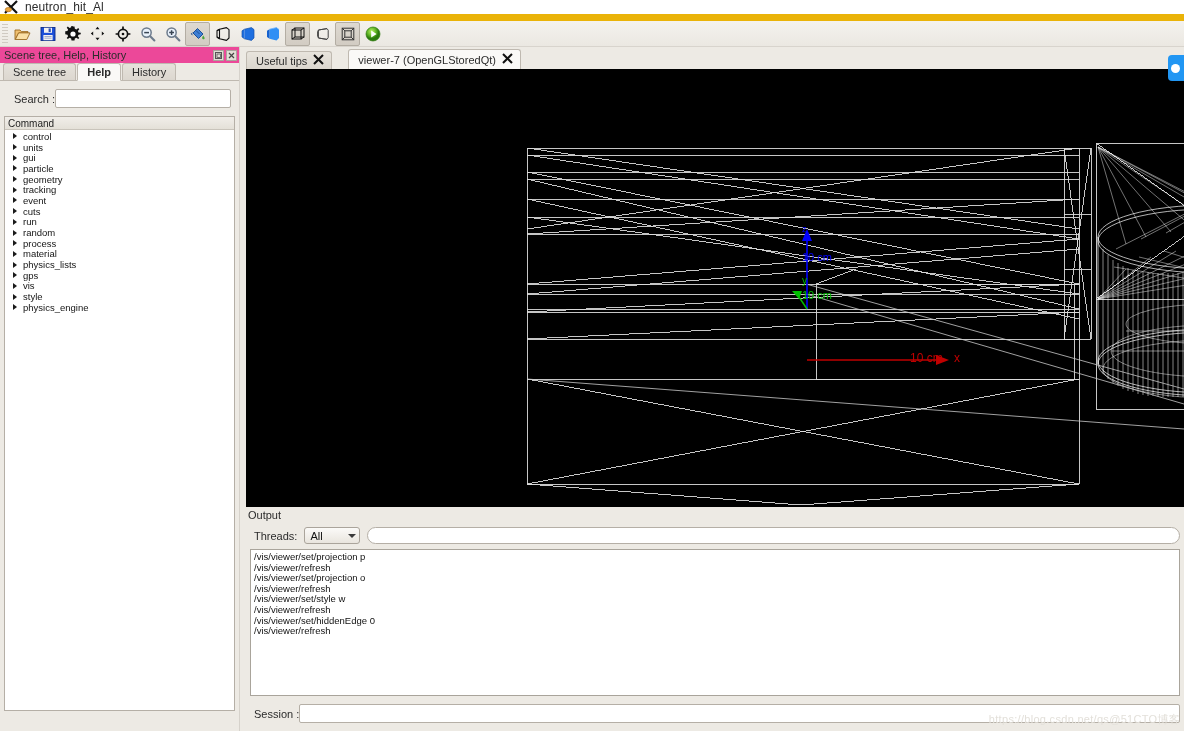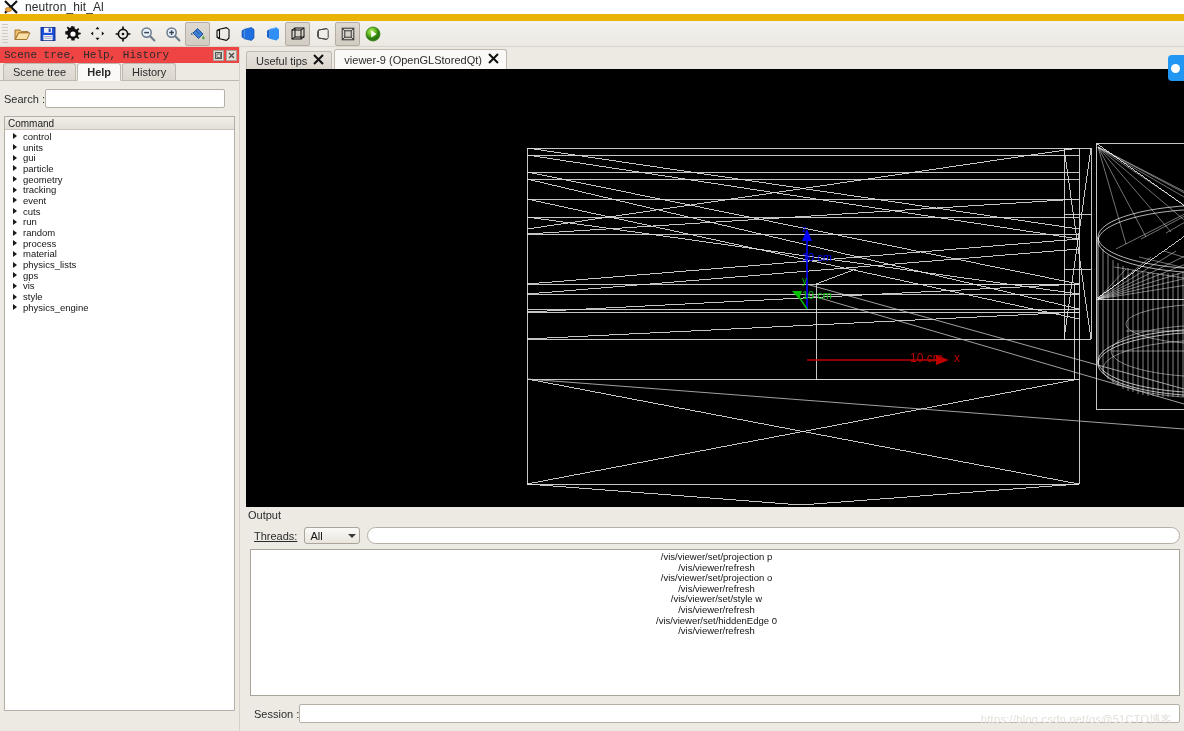--- a/index.html
+++ b/index.html
@@ -80,22 +80,21 @@
     flex-direction: column;
     border-right: 1px solid #d6d2cb;
   }
   #dock-title {
     height: 16px;
     display: flex;
     align-items: center;
     padding: 0 2px 0 4px;
     font-size: 11px;
     color: #2b2b2b;
-    background: #ef4444;
-    font-family: Liberation Mono, monospace;
+    background: #ec4899;
   }
   #dock-title .spacer { flex: 1 1 auto; }
   .dock-btn {
     width: 11px; height: 11px;
     border: 1px solid #a9a49b;
     background: #e2ded6;
     margin-left: 2px;
     display: flex; align-items: center; justify-content: center;
     font-size: 7px; line-height: 1; color: #4a4a4a;
   }
@@ -131,21 +130,21 @@
     flex: 1 1 auto;
     background: #edeae4;
     padding: 0;
     display: flex;
     flex-direction: column;
     border-right: 0;
   }
   #search-row {
     display: flex;
     align-items: center;
-    padding: 8px 8px 8px 4px;
+    padding: 8px 8px 8px 14px;
   }
   #search-row .lbl { font-size: 11px; color: #2b2b2b; }
   #search-input {
     flex: 1 1 auto;
     height: 19px;
     background: #ffffff;
     border: 1px solid #b5afa6;
     border-radius: 2px;
     font-size: 11px;
     padding: 0 4px;
@@ -215,21 +214,21 @@
     display: flex;
     align-items: center;
     gap: 6px;
     font-size: 11px;
     border: 1px solid #bfb9b0;
     border-bottom: none;
     border-top-left-radius: 3px;
     border-top-right-radius: 3px;
     background: linear-gradient(to bottom,#e8e4dd,#dbd6ce);
     color: #2b2b2b;
-    margin-right: 2px;
+    margin-right: 16px;
   }
   .vtab.active {
     background: #faf9f7;
     height: 20px;
   }
   .vtab .x {
     font-family: "DejaVu Sans", sans-serif;
     font-size: 12px;
     font-weight: bold;
     color: #1a1a1a;
@@ -259,21 +258,21 @@
     display: flex; align-items: center;
     font-size: 11px; color: #2b2b2b;
     padding-left: 2px;
   }
   #threads-row {
     display: flex;
     align-items: center;
     gap: 7px;
     padding: 4px 0 5px 8px;
   }
-  #threads-row .lbl { font-size: 11px; color: #2b2b2b; text-decoration: underline; }
+  #threads-row .lbl { font-size: 11px; color: #2b2b2b; }
   .combo {
     width: 56px; height: 17px;
     background: linear-gradient(to bottom,#fbfaf8,#e9e5de);
     border: 1px solid #aaa49b;
     border-radius: 3px;
     display: flex;
     align-items: center;
     padding: 0 3px 0 5px;
     font-size: 11px;
     color: #111;
@@ -297,21 +296,20 @@
     margin-right: 4px;
   }
   #outlist {
     flex: 1 1 auto;
     background: #ffffff;
     border: 1px solid #a9a49b;
     margin: 0 4px 0 4px;
     overflow: hidden;
     padding: 2px 0 0 3px;
     min-height: 0;
-    text-align: center;
   }
   .outline-row {
     font-size: 9.5px;
     line-height: 10.6px;
     color: #111;
     white-space: nowrap;
     font-family: "Liberation Sans", sans-serif;
   }
   #session-row {
     display: flex;
@@ -342,21 +340,21 @@
     display: flex; align-items: center; justify-content: flex-start;
     padding-left: 3px;
   }
   #edge-button .dot {
     width: 9px; height: 9px;
     border-radius: 50%;
     background: #ffffff;
   }
   #watermark {
     position: absolute;
-    right: 12px; bottom: 4px;
+    right: 4px; bottom: 4px;
     font-size: 11px;
     color: #e3e0da;
     letter-spacing: 0.3px;
     user-select: none;
     white-space: nowrap;
   }
 </style>
 </head>
 <body>
 
@@ -626,21 +624,21 @@
     <div id="viewer-tabrow">
       <div class="vtab">
         <span>Useful tips</span>
         <span class="x">
           <svg width="11" height="11" viewBox="0 0 11 11">
               <path d="M1 1 L10 10 M10 1 L1 10" stroke="#111" stroke-width="2"></path>
             </svg>
         </span>
       </div>
       <div class="vtab active">
-        <span>viewer-9 (OpenGLStoredQt)</span>
+        <span>viewer-7 (OpenGLStoredQt)</span>
         <span class="x">
           <svg width="11" height="11" viewBox="0 0 11 11">
               <path d="M1 1 L10 10 M10 1 L1 10" stroke="#111" stroke-width="2"></path>
             </svg>
         </span>
       </div>
     </div>
 
     <div id="viewport">
       <svg width="938" height="438" viewBox="0 0 938 438">

